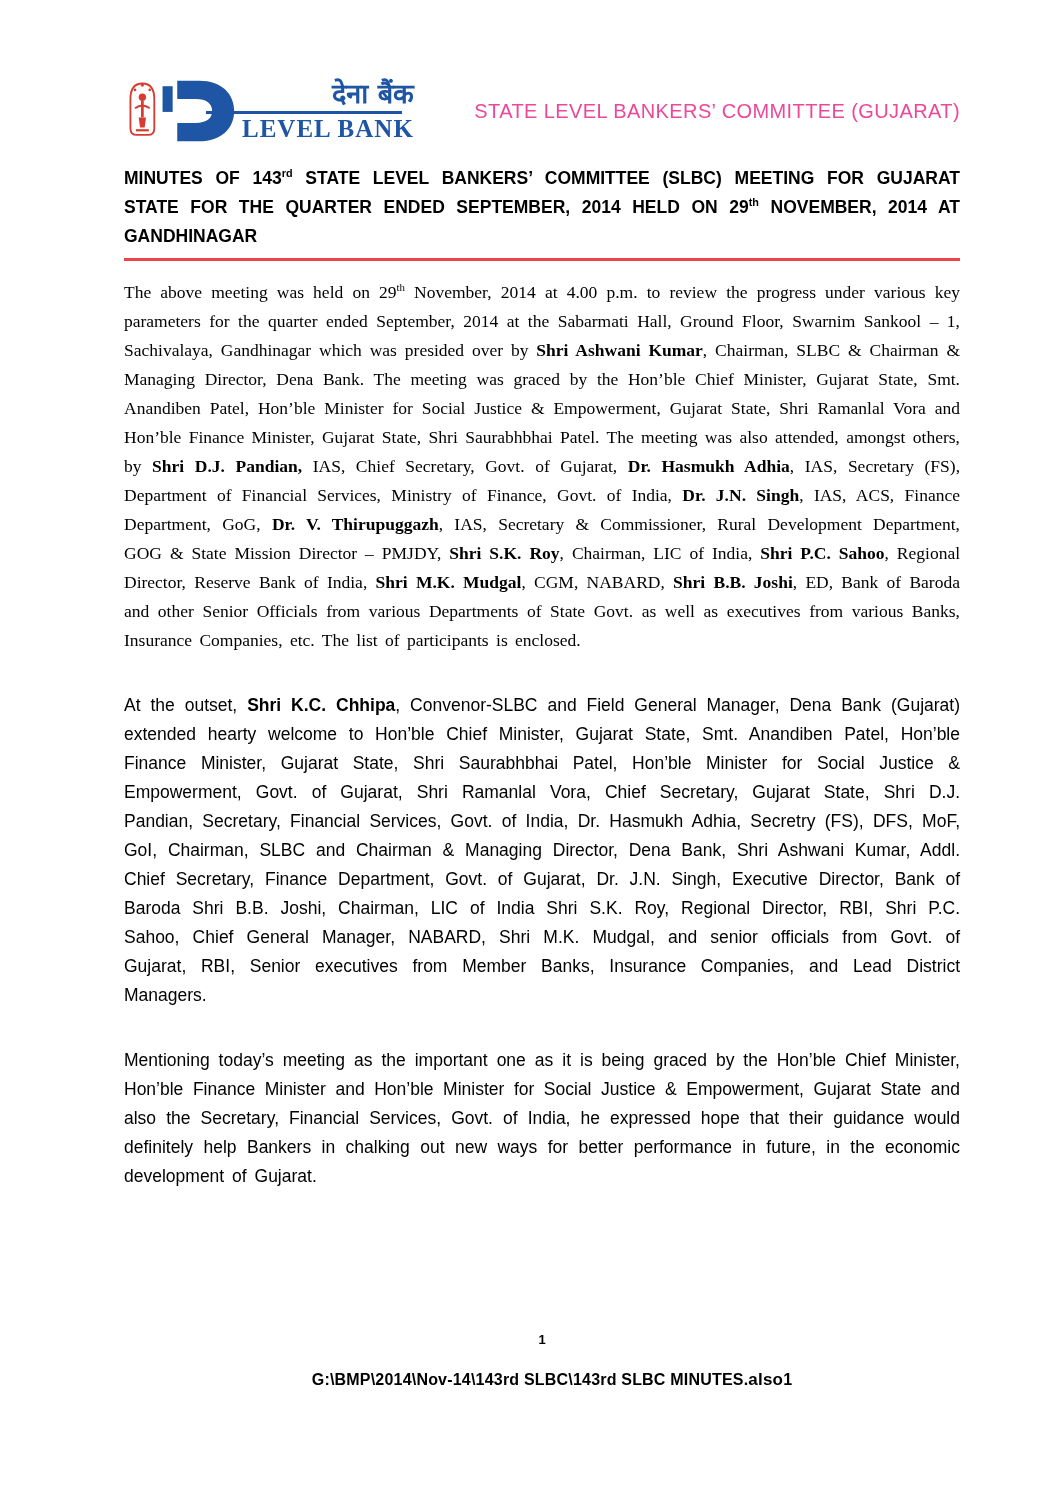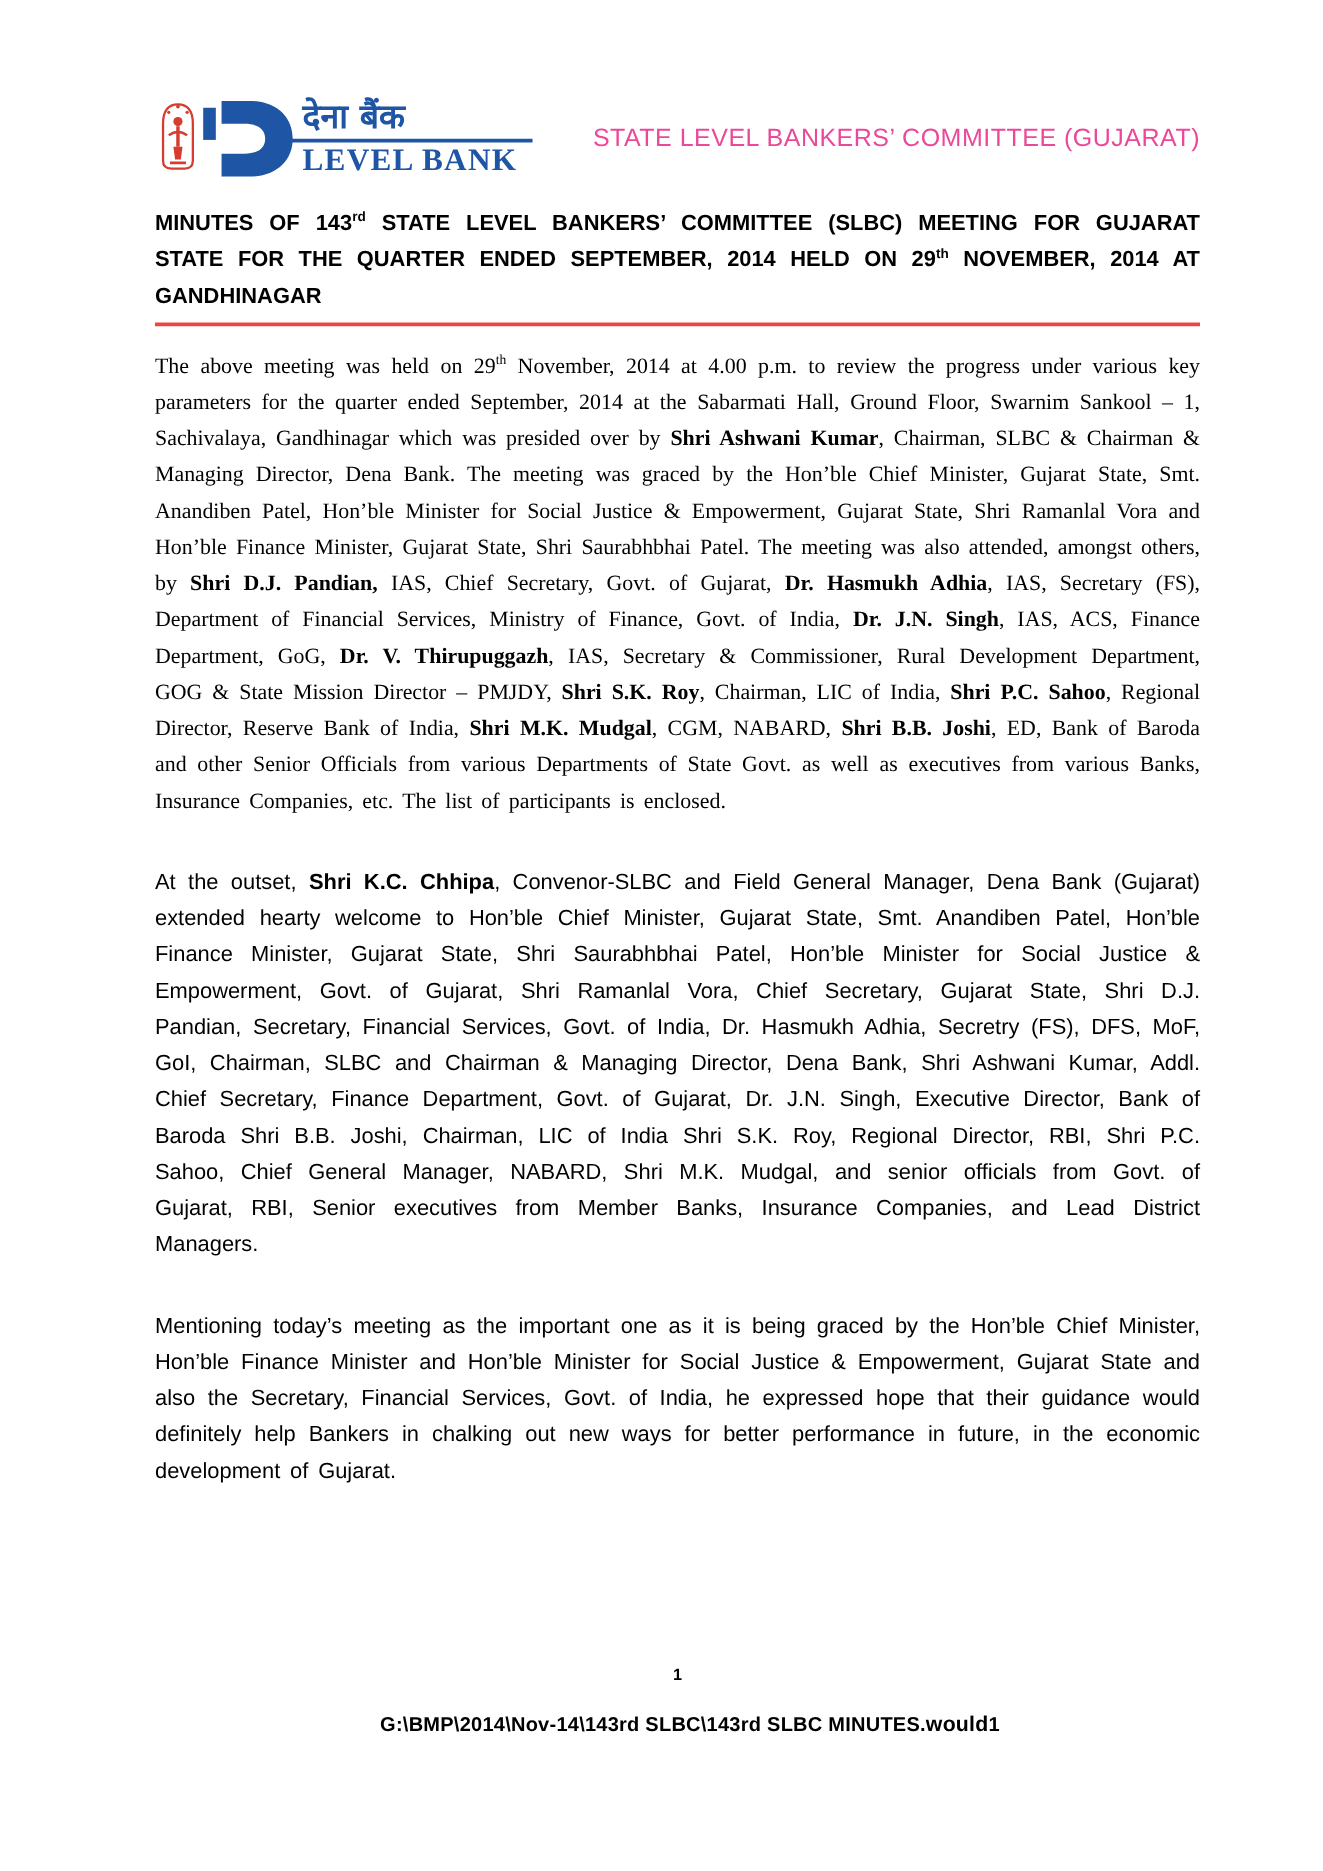--- a/index.html
+++ b/index.html
@@ -29,21 +29,21 @@
   }
   .logo{
     display:flex;
     align-items:center;
     gap:6px;
     flex:0 0 auto;
   }
   .logo-text{
     display:flex;
     flex-direction:column;
-    align-items:flex-start;
+    align-items:flex-end;
     position:relative;
   }
   .logo-hindi{
     font-family:"DejaVu Sans", sans-serif;
     font-weight:bold;
     font-size:27px;
     line-height:1.05;
     color:var(--logo-blue);
   }
   .logo-rule{
@@ -160,15 +160,15 @@
 
   <h1 class="doc-title"><span>MINUTES OF 143</span><sup>rd</sup><span> STATE LEVEL BANKERS’ COMMITTEE (SLBC) MEETING FOR GUJARAT STATE FOR THE QUARTER ENDED SEPTEMBER, 2014 HELD ON 29</span><sup>th</sup><span> NOVEMBER, 2014 AT GANDHINAGAR</span></h1>
 
   <main class="doc-body">
       <p class="body-paragraph"><span>The above meeting was held on 29</span><sup>th</sup><span> November, 2014 at 4.00 p.m. to review the progress under various key parameters for the quarter ended September, 2014 at the Sabarmati Hall, Ground Floor, Swarnim Sankool – 1, Sachivalaya, Gandhinagar which was presided over  by </span><span class="b">Shri Ashwani Kumar</span><span>, Chairman, SLBC &amp; Chairman &amp; Managing Director, Dena Bank.   The meeting was graced by the Hon’ble Chief Minister, Gujarat State, Smt. Anandiben Patel, Hon’ble Minister for Social Justice &amp; Empowerment, Gujarat State,  Shri Ramanlal Vora and Hon’ble Finance Minister, Gujarat State, Shri Saurabhbhai Patel. The meeting was also attended, amongst others, by </span><span class="b">Shri D.J. Pandian,</span><span> IAS, Chief Secretary, Govt. of Gujarat, </span><span class="b">Dr. Hasmukh Adhia</span><span>, IAS, Secretary (FS), Department of Financial Services, Ministry of Finance, Govt. of India, </span><span class="b">Dr. J.N. Singh</span><span>, IAS, ACS, Finance Department, GoG, </span><span class="b">Dr. V. Thirupuggazh</span><span>, IAS, Secretary &amp; Commissioner, Rural Development Department, GOG &amp; State Mission Director – PMJDY, </span><span class="b">Shri S.K. Roy</span><span>, Chairman, LIC of India, </span><span class="b">Shri P.C. Sahoo</span><span>, Regional Director, Reserve Bank of India, </span><span class="b">Shri M.K. Mudgal</span><span>, CGM, NABARD, </span><span class="b">Shri B.B. Joshi</span><span>, ED, Bank of Baroda  and other Senior Officials from various Departments of State Govt. as well as executives from  various Banks, Insurance Companies, etc. The list of participants is enclosed.</span></p>
       <p class="body-paragraph"><span>At the outset, </span><span class="b">Shri K.C. Chhipa</span><span>, Convenor-SLBC and Field General Manager, Dena Bank (Gujarat) extended hearty welcome to Hon’ble Chief Minister, Gujarat State, Smt. Anandiben Patel, Hon’ble Finance Minister, Gujarat State, Shri Saurabhbhai Patel, Hon’ble Minister for Social Justice &amp; Empowerment, Govt. of Gujarat,  Shri Ramanlal Vora, Chief Secretary, Gujarat State, Shri D.J. Pandian, Secretary, Financial Services, Govt. of India, Dr. Hasmukh Adhia,  Secretry (FS), DFS, MoF, GoI, Chairman, SLBC and Chairman &amp; Managing Director, Dena Bank, Shri Ashwani Kumar, Addl. Chief Secretary, Finance Department, Govt. of Gujarat, Dr. J.N. Singh, Executive Director, Bank of Baroda Shri B.B. Joshi, Chairman, LIC of India Shri S.K. Roy, Regional Director, RBI, Shri P.C. Sahoo, Chief General Manager, NABARD, Shri M.K. Mudgal,   and senior officials from Govt. of Gujarat, RBI, Senior executives from Member Banks,  Insurance Companies, and Lead District Managers.</span></p>
       <p class="body-paragraph"><span>Mentioning today’s meeting as the important one as it is being graced by the Hon’ble Chief Minister, Hon’ble Finance Minister and Hon’ble Minister for Social Justice &amp; Empowerment, Gujarat State and also the Secretary, Financial Services, Govt. of India, he expressed hope that their guidance would definitely help Bankers in chalking out new ways for better performance in future, in the economic development of Gujarat.</span></p>
     </main>
 
   <div class="page-number">1</div>
-  <div class="footer-path"><span class="small">G:\BMP\2014\Nov-14\143rd SLBC\143rd SLBC MINUTES.</span><span class="large">would</span><span class="small">1</span></div>
+  <div class="footer-path"><span class="small">G:\BMP\2014\Nov-14\143rd SLBC\143rd SLBC MINUTES.</span><span class="large">also</span><span class="small">1</span></div>
 
 </div>
 
 </body></html>

